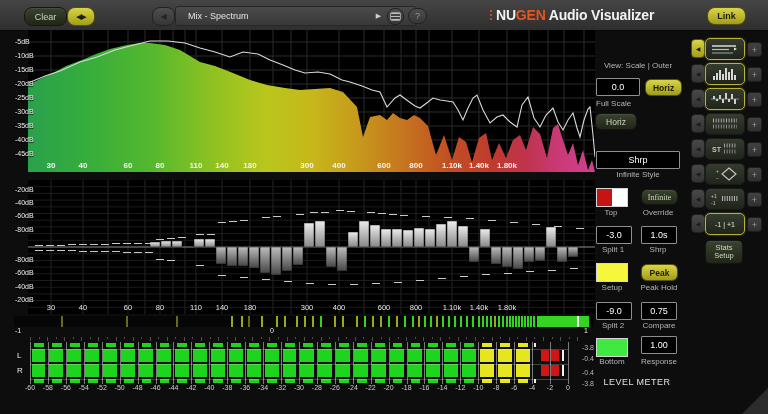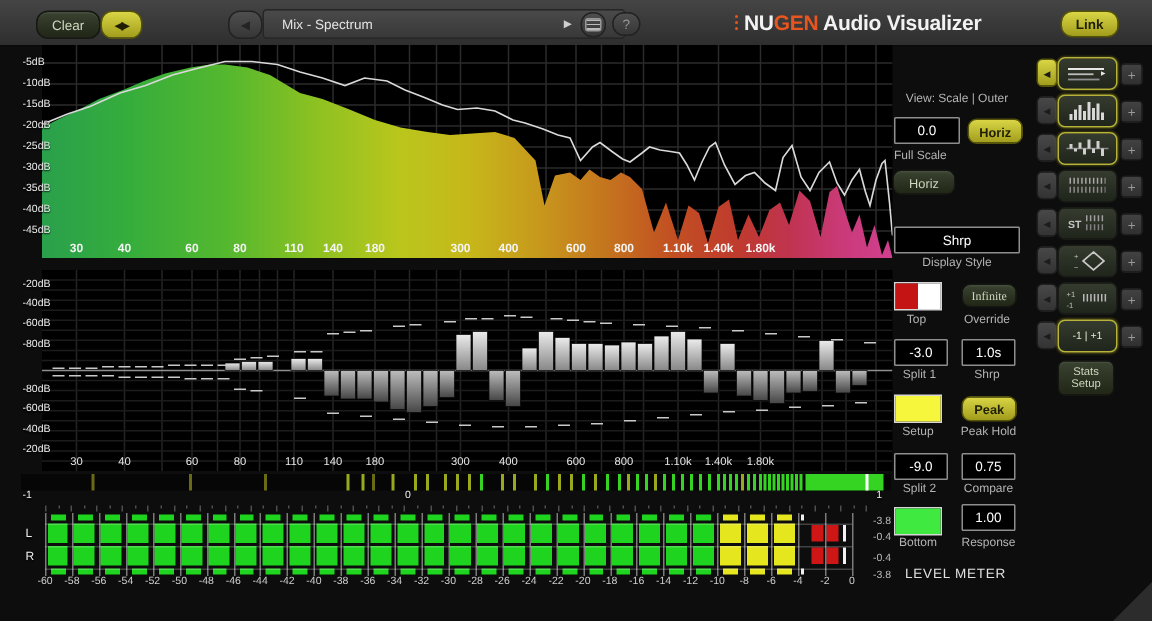--- a/index.html
+++ b/index.html
@@ -653,21 +653,21 @@
     </div>
   <div class="dbl" style="left:17px;top:352px;font-size:8px;">L</div>
   <div class="dbl" style="left:17px;top:367px;font-size:8px;">R</div>
 
   <div class="slabel" style="left:592px;top:61px;width:92px;">View: Scale | Outer</div>
   <div class="valbox" style="left:596px;top:78px;width:42px;height:16px;">0.0</div>
   <div class="btn btn-yellow" style="left:645px;top:79px;width:35px;height:15px;font-size:8.5px;border-radius:6px;">Horiz</div>
   <div class="slabel" style="left:596px;top:99px;text-align:left;">Full Scale</div>
   <div class="btn btn-dark" style="left:595px;top:113px;width:40px;height:15px;font-size:8.5px;border-radius:6px;">Horiz</div>
   <div class="valbox" style="left:596px;top:151px;width:82px;height:16px;">Shrp</div>
-  <div class="slabel" style="left:588px;top:170px;width:100px;">Display Style</div>
+  <div class="slabel" style="left:588px;top:170px;width:100px;">Infinite Style</div>
 
   <div class="swatch" style="left:596px;top:188px;width:30px;height:17px;">
     <div id="sw-top-l" style="background: rgb(196, 20, 20);"></div>
     <div id="sw-top-r" style="background: rgb(255, 255, 255);"></div>
   </div>
   <div class="btn btn-dark" style="left:641px;top:189px;width:35px;height:14px;font-size:8px;border-radius:6px;font-family:Liberation Serif, serif;">Infinite</div>
   <div class="slabel" style="left:596px;top:208px;width:30px;">Top</div>
   <div class="slabel" style="left:633px;top:208px;width:50px;">Override</div>
 
   <div class="valbox" style="left:596px;top:226px;width:34px;height:16px;">-3.0</div>

